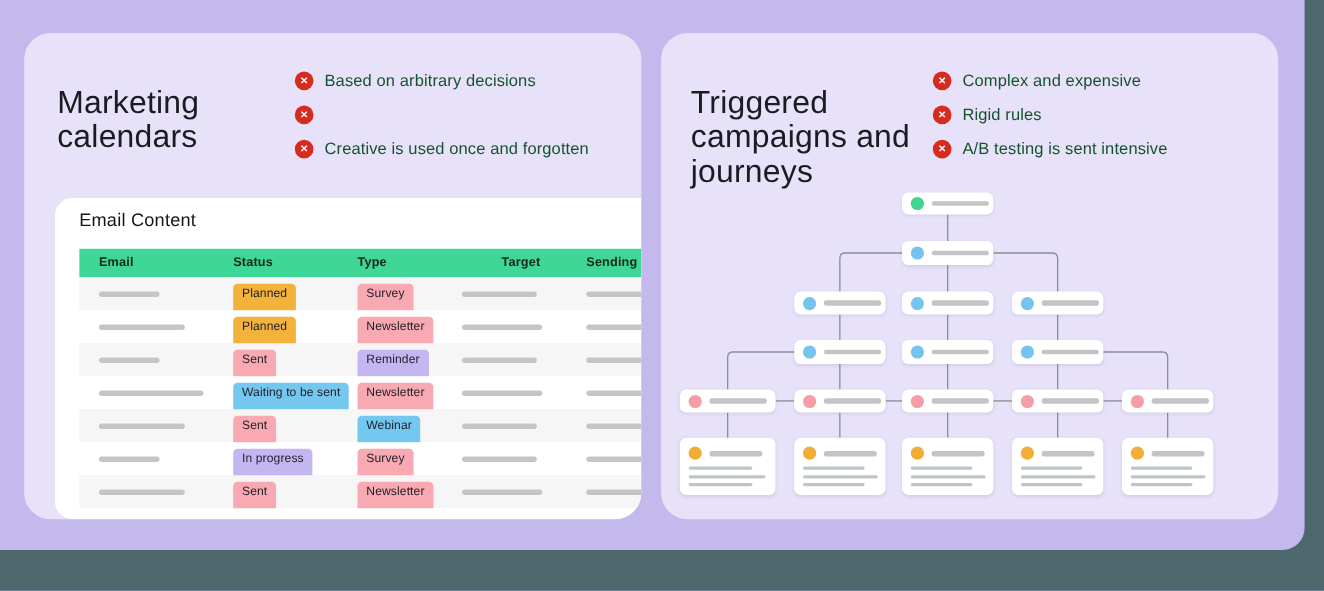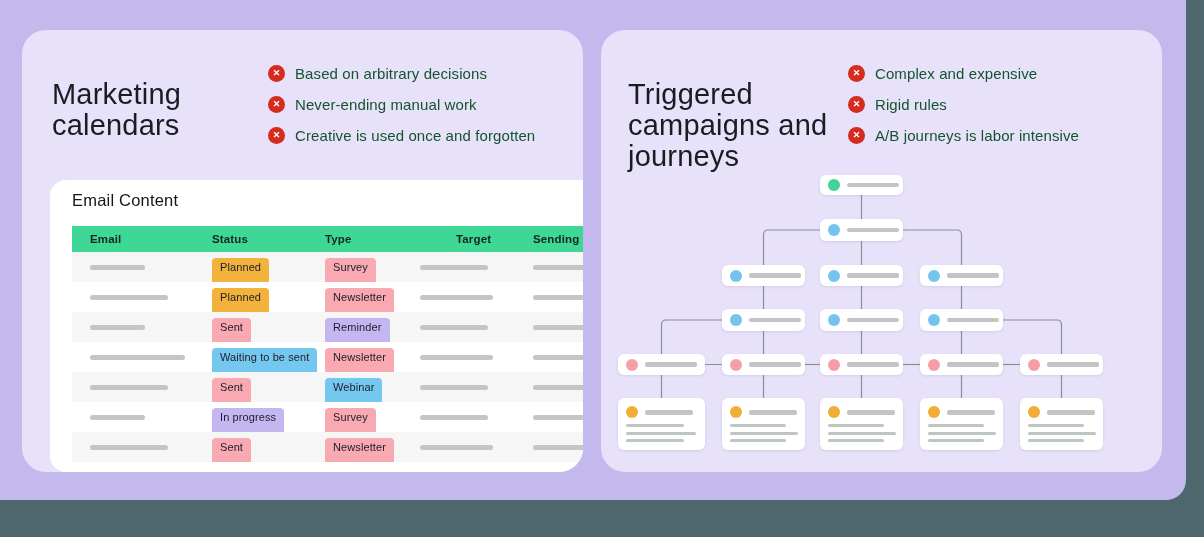--- a/index.html
+++ b/index.html
@@ -90,21 +90,20 @@
 <section class="panel left">
   <h2 class="panel-title">Marketing
 calendars</h2>
   <div class="pain-points" id="left-points">
       <div class="pain-point">
         <span class="err-icon" style="background: rgb(214, 43, 31);">✕</span>
         <span class="pain-label">Based on arbitrary decisions</span>
       </div>
       <div class="pain-point">
         <span class="err-icon" style="background: rgb(214, 43, 31);">✕</span>
-        <span class="pain-label">Never-ending manual work</span>
       </div>
       <div class="pain-point">
         <span class="err-icon" style="background: rgb(214, 43, 31);">✕</span>
         <span class="pain-label">Creative is used once and forgotten</span>
       </div>
     </div>
 
   <div class="card">
     <div class="card-title">Email Content</div>
     <div class="tbl">
@@ -178,21 +177,21 @@
       <div class="pain-point">
         <span class="err-icon" style="background: rgb(214, 43, 31);">✕</span>
         <span class="pain-label">Complex and expensive</span>
       </div>
       <div class="pain-point">
         <span class="err-icon" style="background: rgb(214, 43, 31);">✕</span>
         <span class="pain-label">Rigid rules</span>
       </div>
       <div class="pain-point">
         <span class="err-icon" style="background: rgb(214, 43, 31);">✕</span>
-        <span class="pain-label">A/B journeys is labor intensive</span>
+        <span class="pain-label">A/B testing is sent intensive</span>
       </div>
     </div>
   <div class="diagram" id="diagram">
       <svg width="561" height="442">
         <path d="M260.5 165 V189" fill="none" stroke="#8e8c97" stroke-width="1.2"></path>
         <path d="M260.5 211 V235" fill="none" stroke="#8e8c97" stroke-width="1.2"></path>
         <path d="M219 200 H167 Q162.5 200 162.5 205 V235" fill="none" stroke="#8e8c97" stroke-width="1.2"></path>
         <path d="M302 200 H356 Q360.5 200 360.5 205 V235" fill="none" stroke="#8e8c97" stroke-width="1.2"></path>
         <path d="M162.5 256 V279" fill="none" stroke="#8e8c97" stroke-width="1.2"></path>
         <path d="M260.5 256 V279" fill="none" stroke="#8e8c97" stroke-width="1.2"></path>

